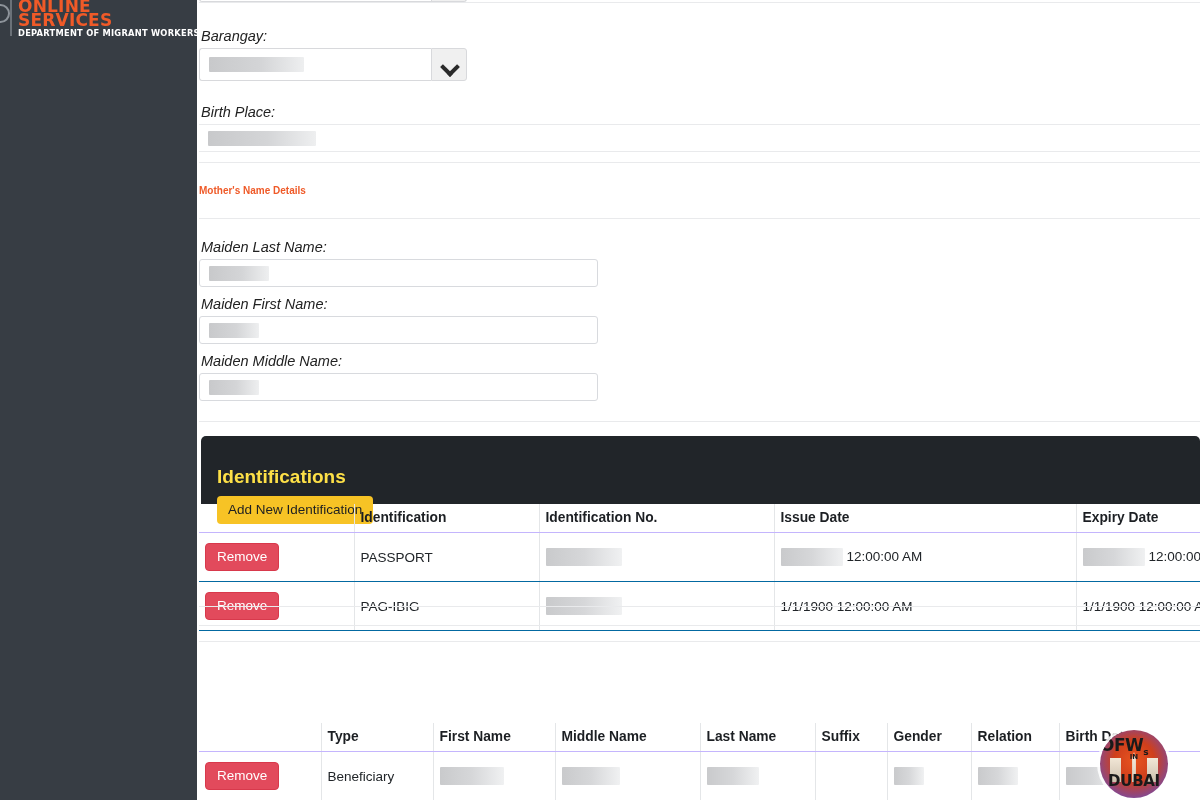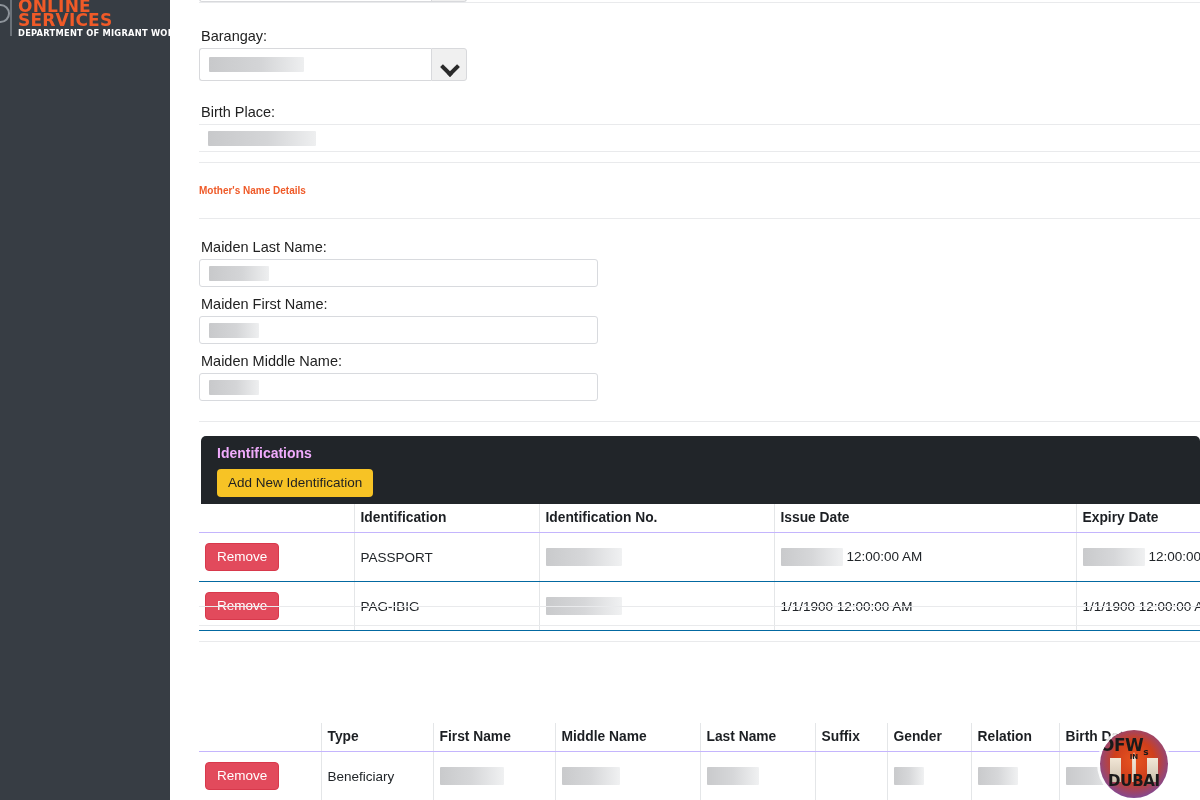--- a/index.html
+++ b/index.html
@@ -7,21 +7,21 @@
     width: 1200px; height: 800px;
     overflow: hidden;
     font-family: "Liberation Sans", sans-serif;
     background: #ffffff;
   }
   #app { position: relative; width: 1200px; height: 800px; }
 
   
   #sidebar {
     position: absolute; left: 0; top: 0;
-    width: 170px; height: 800px;
+    width: 197px; height: 800px;
     background: #373d44;
   }
   .brand {
     position: absolute; left: 0; top: 0;
     width: 197px; height: 36px;
     display: flex; align-items: flex-start;
   }
   .brand-bar {
     width: 12px; height: 36px;
     background: #373d44;
@@ -71,20 +71,21 @@
   
   #main {
     position: absolute; left: 197px; top: 0;
     width: 1003px; height: 800px;
     background: #ffffff;
     overflow: hidden;
   }
   .field-label {
     font-size: 14.5px; color: #222; line-height: 18px;
     padding: 4px 0 3px 2px;
+    font-style: italic;
   }
 
   .input-box {
     height: 28px;
     border: 1px solid #d8dade;
     background: #fff;
     border-radius: 3px;
     position: relative;
   }
   .input-box.plain {
@@ -148,22 +149,23 @@
     font-weight: 600;
     padding: 0;
   }
 
   
   .panel {
     background: #212529;
     border-radius: 5px 5px 0 0;
   }
   .panel-title {
-    color: #f0abfc; font-weight: bold; font-size: 14px;
+    color: #fde047; font-weight: bold; font-size: 19px;
     padding: 9px 0 0 16px;
+    margin-top: 21px;
   }
   .btn-yellow {
     display: inline-block;
     background: #f7c325;
     color: #1d1f22;
     border: none;
     border-radius: 4px;
     font-size: 13.5px;
     font-family: "Liberation Sans", sans-serif;
     padding: 6px 11px 7px 11px;

